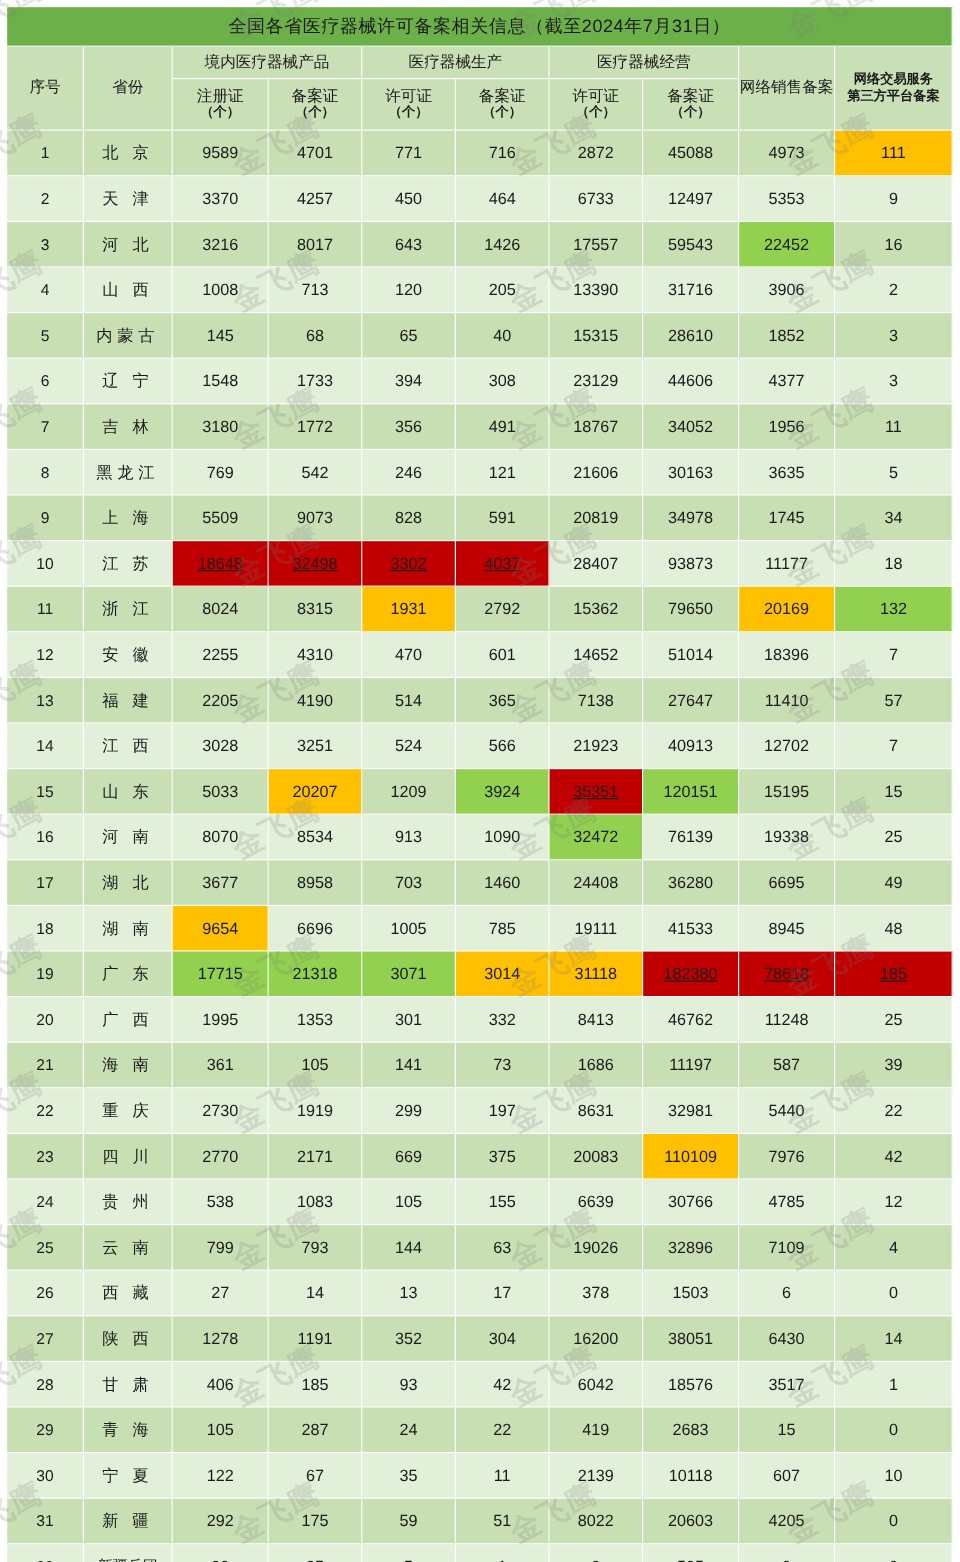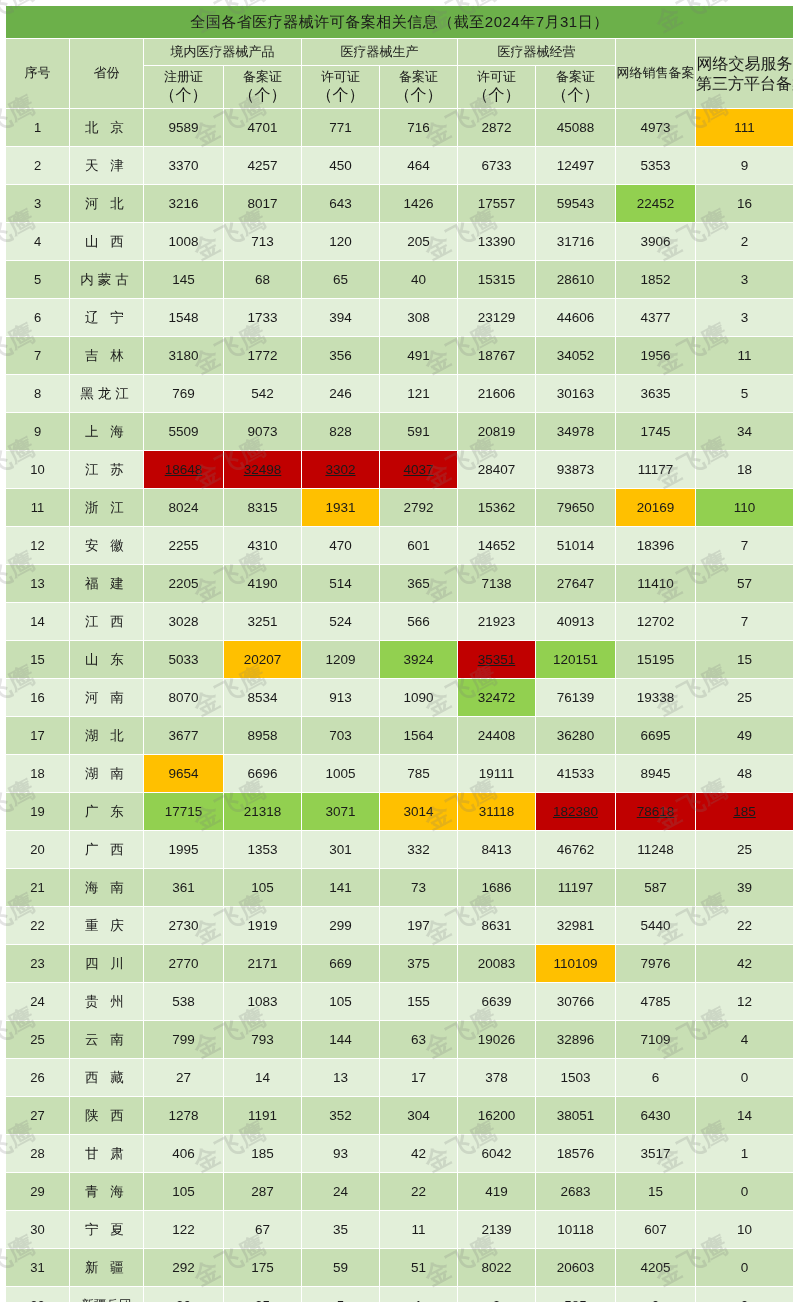--- a/index.html
+++ b/index.html
@@ -49,21 +49,21 @@
   .hdr{
     background:#C9DFB5;
     font-weight:bold;
     font-size:13px;
     line-height:1.25;
     color:#1a1a1a;
   }
   .hdr.grp{height:26px;}
   .hdr.sub{height:42px;}
   .hdr.tall{height:68px;}
-  .hdr .u{display:block;font-size:16px;}
+  .hdr .u{display:block;font-size:11px;font-weight:bold;}
   
   td.cell{
     height:37px;
     font-size:13.5px;
   }
   tr.rA td.cell{background:#C8DFB4;}
   tr.rB td.cell{background:#E2EFD9;}
   td.cell.prov{letter-spacing:4px;}
   td.cell.prov.narrow{letter-spacing:0px;font-size:12.5px;}
   td.cell.idx{font-size:13px;}
@@ -273,21 +273,21 @@
         <tr class="rA">
           <td class="cell idx">11</td>
           <td class="cell prov">浙 江</td>
           <td class="cell">8024</td>
           <td class="cell">8315</td>
           <td class="cell hl-orange">1931</td>
           <td class="cell">2792</td>
           <td class="cell">15362</td>
           <td class="cell">79650</td>
           <td class="cell hl-orange">20169</td>
-          <td class="cell hl-green">110</td>
+          <td class="cell hl-green">132</td>
         </tr>
         <tr class="rB">
           <td class="cell idx">12</td>
           <td class="cell prov">安 徽</td>
           <td class="cell">2255</td>
           <td class="cell">4310</td>
           <td class="cell">470</td>
           <td class="cell">601</td>
           <td class="cell">14652</td>
           <td class="cell">51014</td>
@@ -341,21 +341,21 @@
           <td class="cell">76139</td>
           <td class="cell">19338</td>
           <td class="cell">25</td>
         </tr>
         <tr class="rA">
           <td class="cell idx">17</td>
           <td class="cell prov">湖 北</td>
           <td class="cell">3677</td>
           <td class="cell">8958</td>
           <td class="cell">703</td>
-          <td class="cell">1564</td>
+          <td class="cell">1460</td>
           <td class="cell">24408</td>
           <td class="cell">36280</td>
           <td class="cell">6695</td>
           <td class="cell">49</td>
         </tr>
         <tr class="rB">
           <td class="cell idx">18</td>
           <td class="cell prov">湖 南</td>
           <td class="cell hl-orange">9654</td>
           <td class="cell">6696</td>

